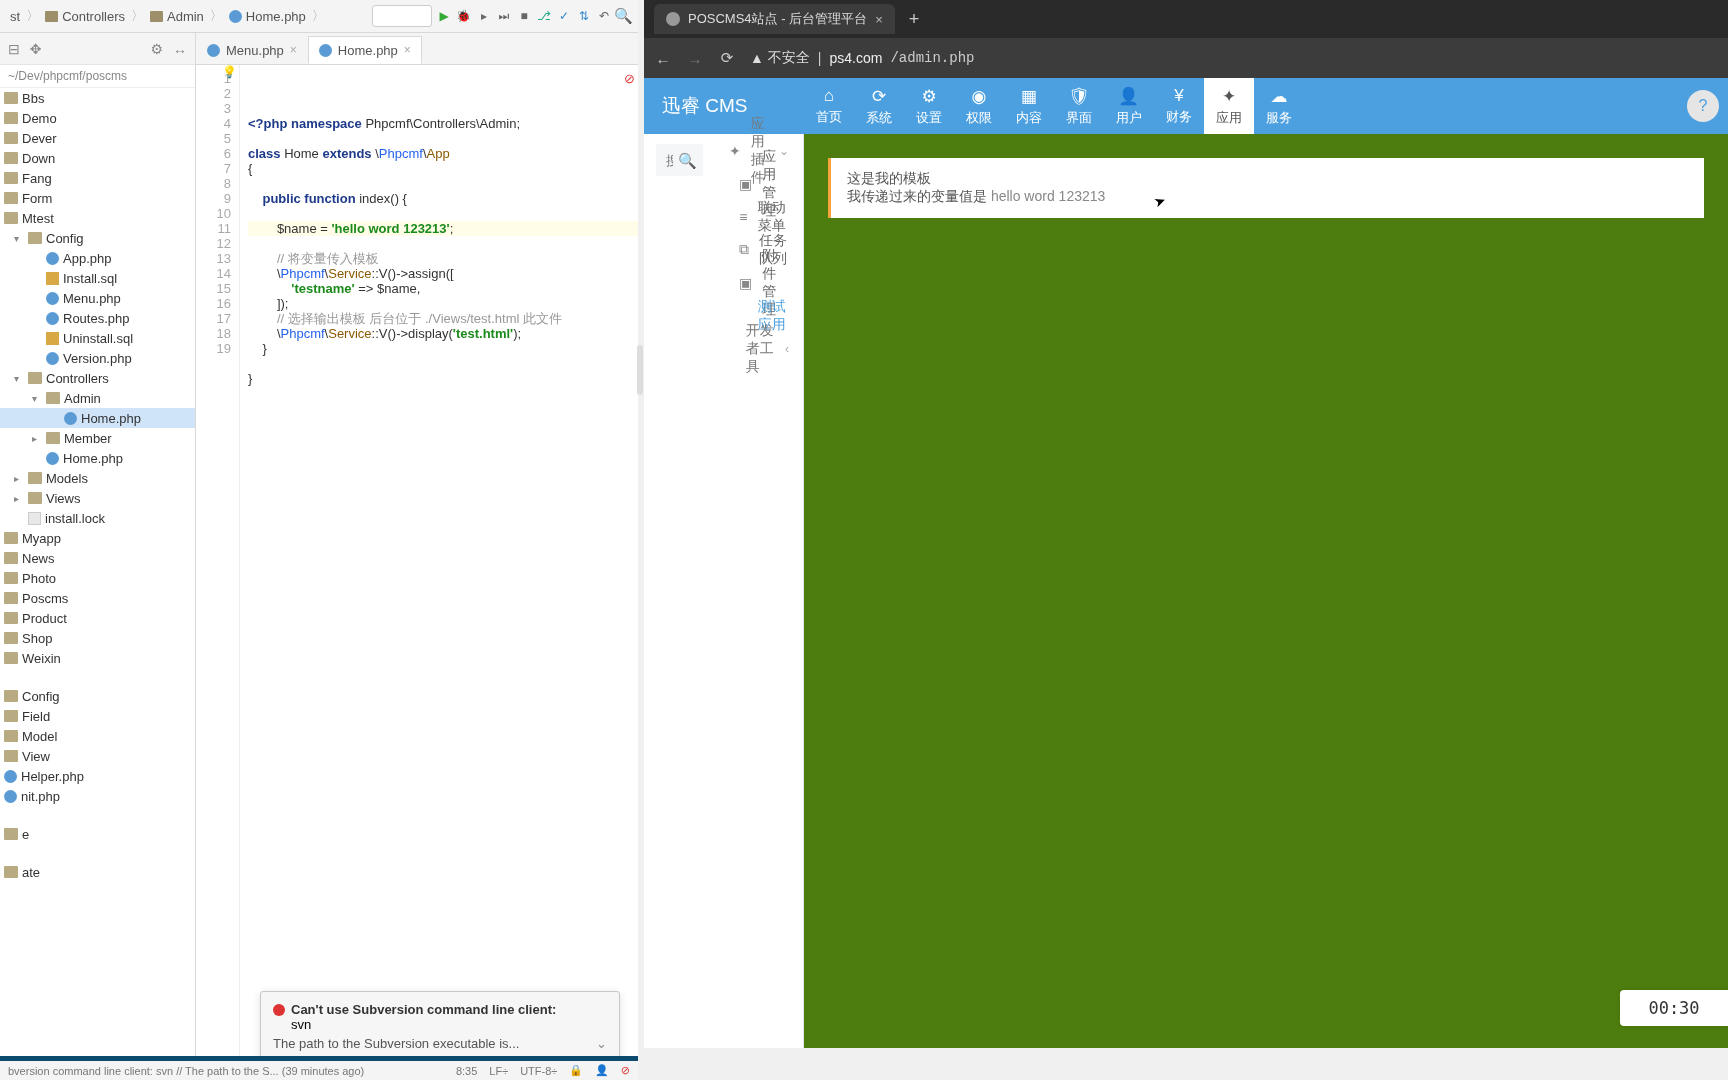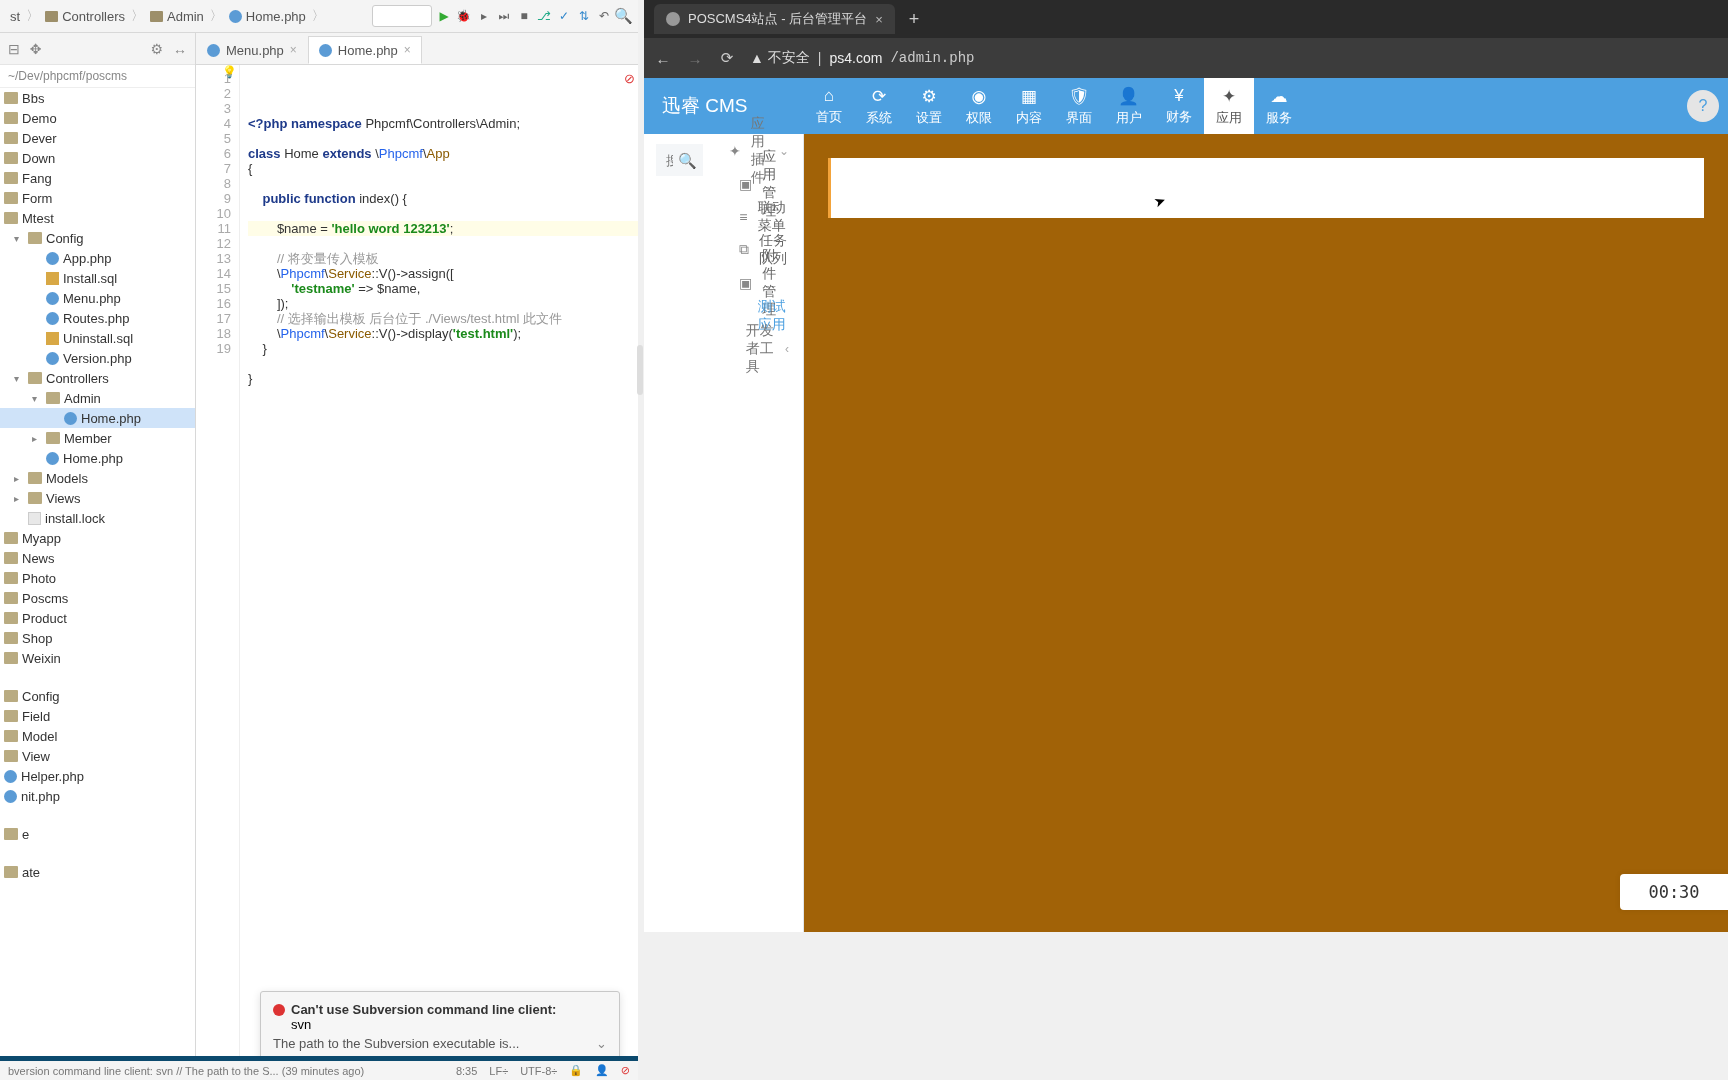--- a/index.html
+++ b/index.html
@@ -68,21 +68,21 @@
 
 .ide-status { height:24px; background:#f4f4f4; border-top:5px solid #0c4a6e; font-size:11px; color:#777; display:flex; align-items:center; padding:0 8px; gap:16px; position:relative; }
 .ide-status .r { margin-left:auto; display:flex; gap:12px; align-items:center; }
 .err-ico { color:#d33; }
 
 
 .divider { position:absolute; left:636px; top:110px; width:8px; height:520px; display:flex; align-items:center; justify-content:center; }
 .divider .grip { width:6px; height:50px; background:#ddd; border-radius:3px; }
 
 
-.browser { position:absolute; left:644px; top:0; right:0; height:932px; background:#a16207; display:flex; flex-direction:column;justify-content:center; }
+.browser { position:absolute; left:644px; top:0; right:0; height:1048px; background:#4d7c0f; display:flex; flex-direction:column;justify-content:center; }
 
 .btabs { height:38px; background:#2a2a2a; display:flex; align-items:center; padding-left:10px; gap:6px; }
 .btab { height:30px; background:#3c3c3c; border-radius:6px 6px 0 0; display:flex; align-items:center; padding:0 12px; gap:8px; color:#ddd; font-size:13px; }
 .btab .dot { width:14px; height:14px; background:#999; border-radius:50%; display:inline-block; }
 .btab .x { color:#bbb; font-size:13px; }
 .newtab { color:#ccc; font-size:18px; padding:0 8px; }
 
 .addrbar { height:40px; background:#3c3c3c; display:flex; align-items:center; padding:0 10px; gap:14px; color:#ccc; font-size:15px; }
 .addrbar .nav-ico { width:18px; text-align:center; cursor:pointer; }
 .url { display:flex; align-items:center; gap:8px; background:none; font-size:14px; }
@@ -520,19 +520,23 @@
             </div>
             <div class="side-item hdr">
               <span class="s-ico"> </span>
               <span>开发者工具</span>
               <span class="caret">‹</span>
             </div>
           </div>
       </div>
       <div class="cms-main">
         <div class="cms-card">
+          <div>这是我的模板</div>
+          <div class="l2">
+            <span>我传递过来的变量值是 </span><span class="v">hello word 123213</span>
+          </div>
         </div>
         <span class="cursor-ptr">➤</span>
       </div>
     </div>
     <div class="timer">00:30</div>
   </div>
 </div>
 
 </body></html>

